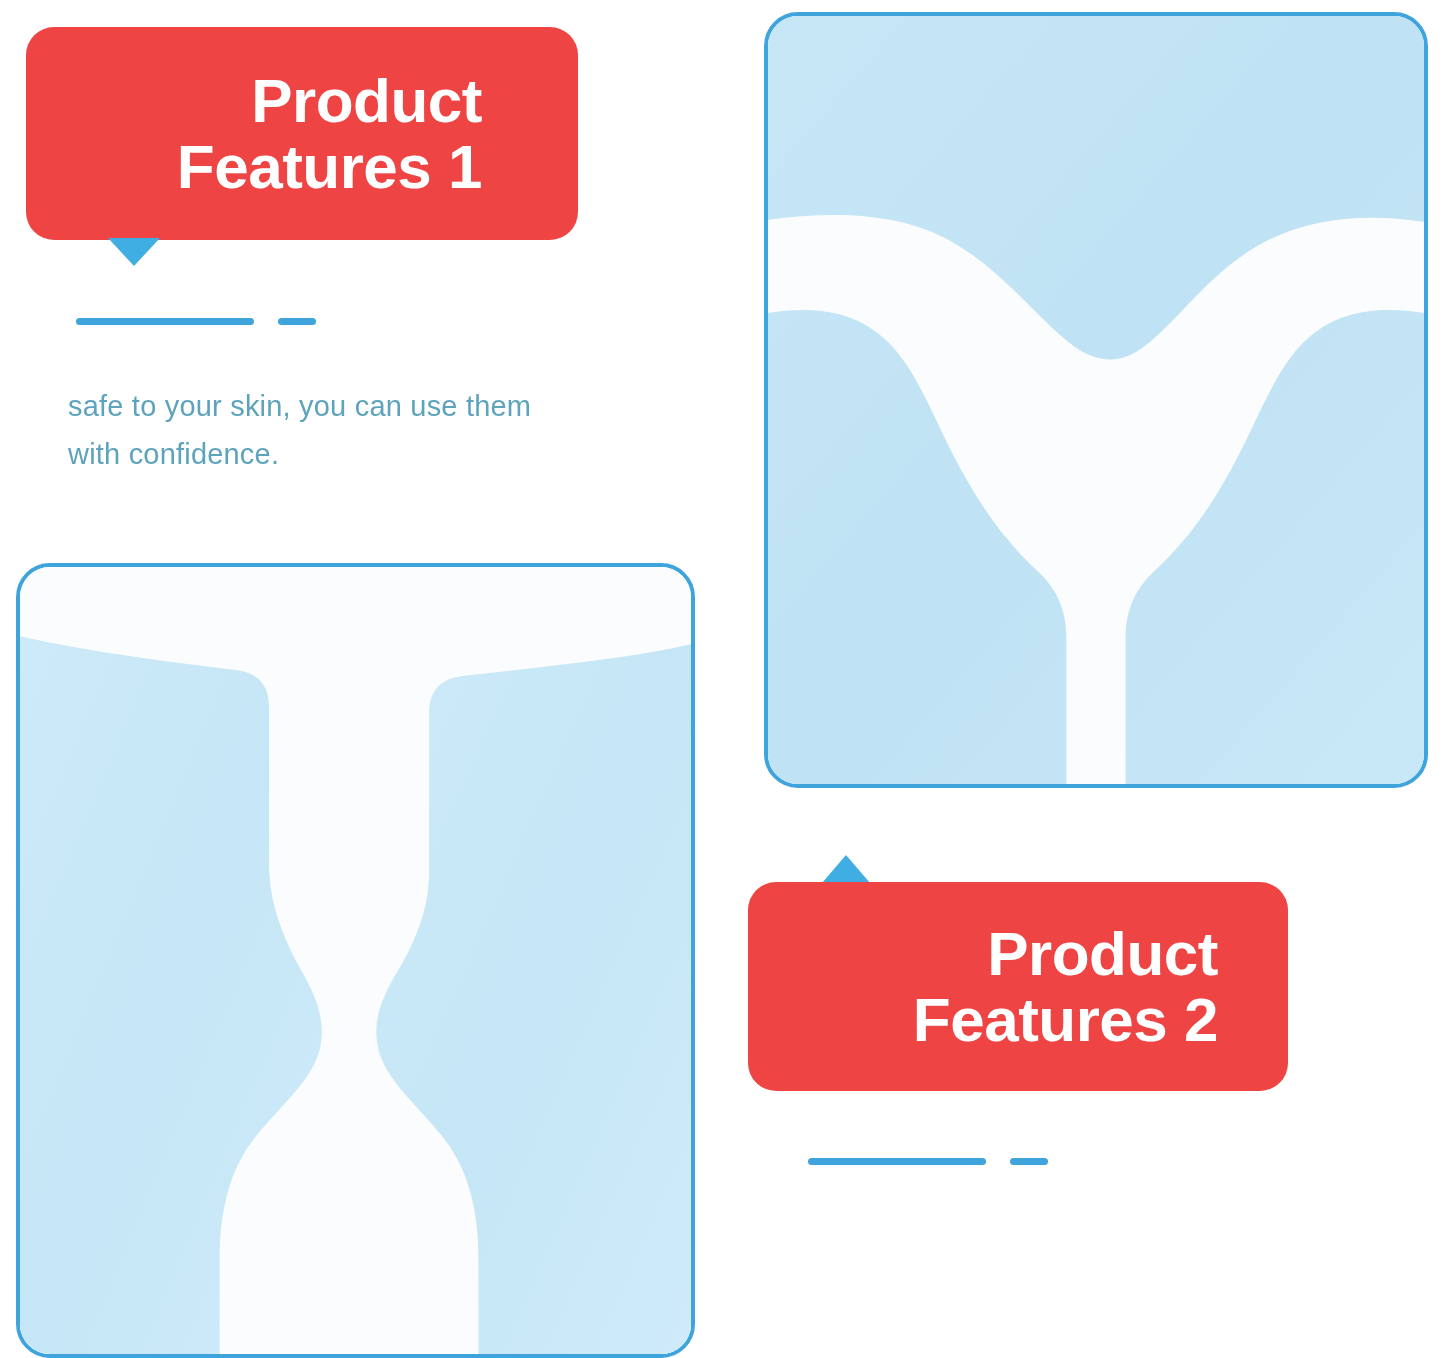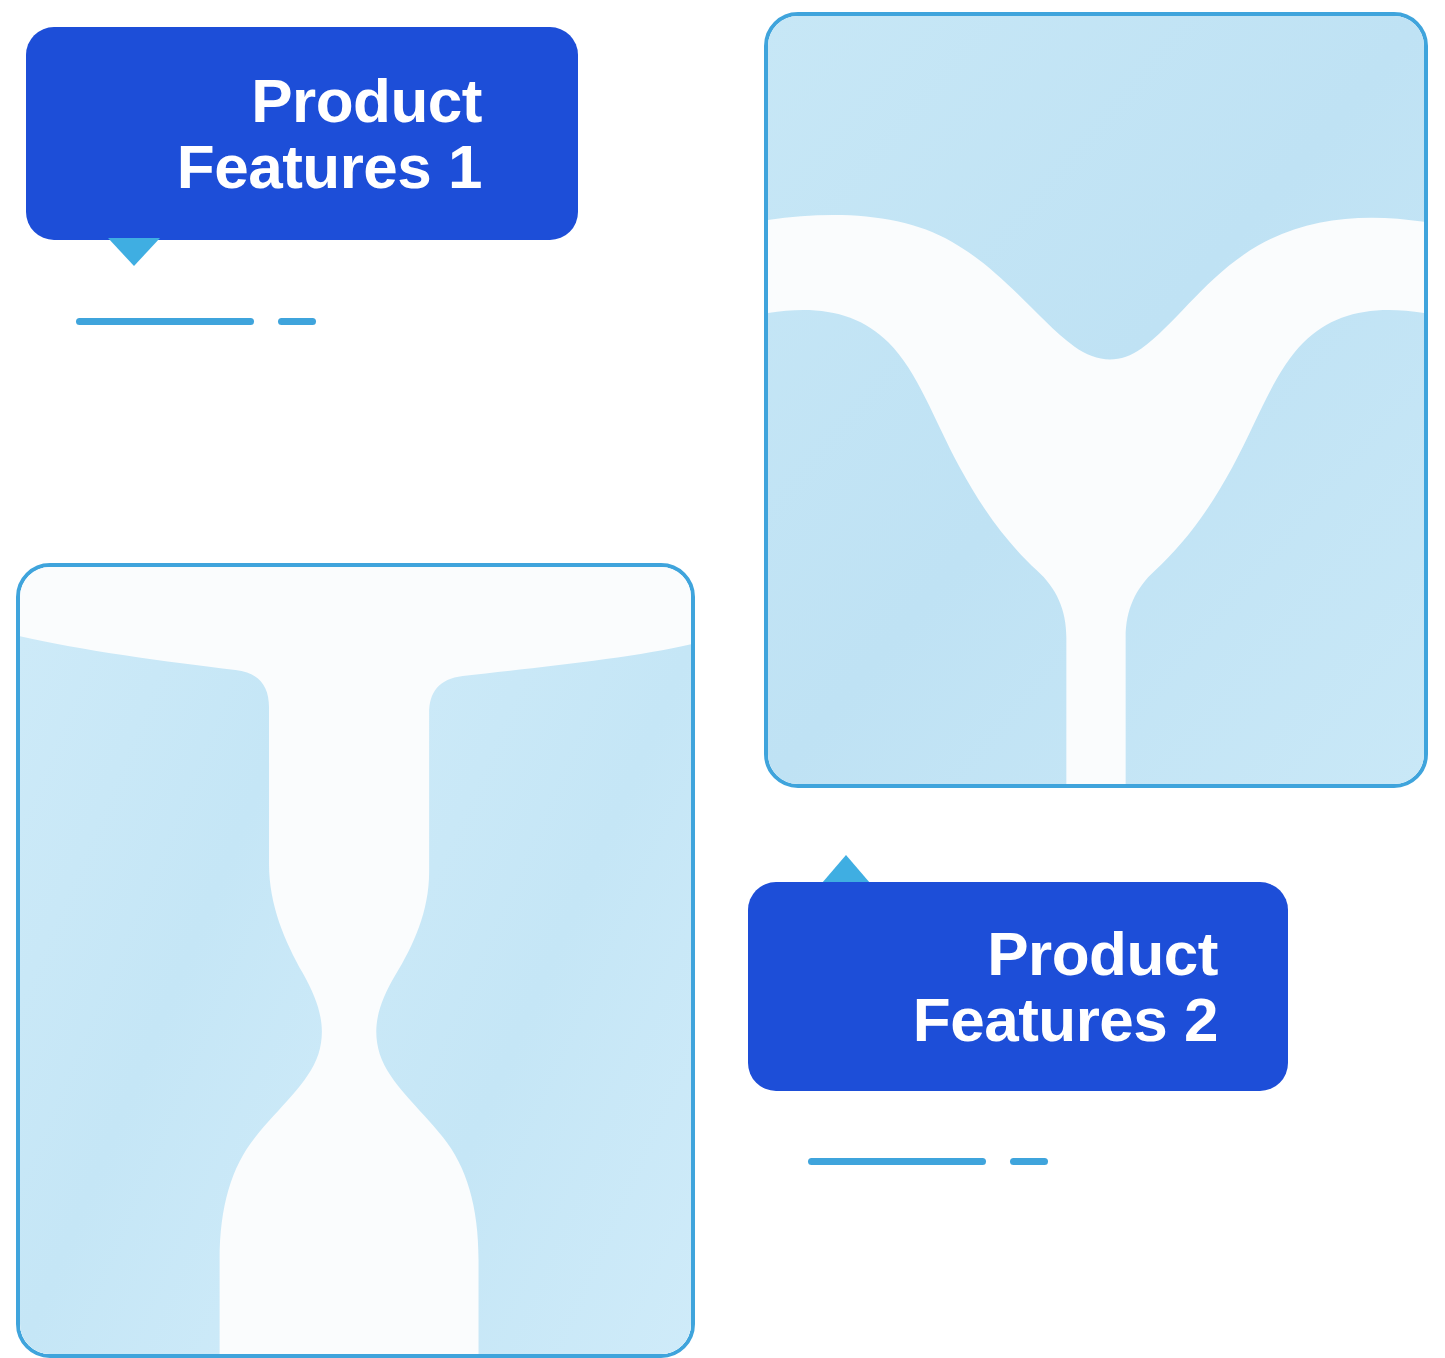--- a/index.html
+++ b/index.html
@@ -15,21 +15,21 @@
     position: relative;
     width: 1445px;
     height: 1358px;
     background: #ffffff;
     overflow: hidden;
   }
 
   
   .bubble {
     position: absolute;
-    background: #1d4ed8;
+    background: #ef4444;
     color: #ffffff;
     font-weight: bold;
     line-height: 1.06;
     letter-spacing: -0.5px;
     box-sizing: border-box;
     display: flex;
     align-items: center;
     justify-content: flex-end;
   }
   .bubble-text {
@@ -147,20 +147,22 @@
     <span class="bubble-text">Product
 Features 1</span>
   </div>
   <div id="bubble-1-tail"></div>
 
   <div class="divider" id="divider-1">
     <span class="bar-long"></span>
     <span class="bar-short"></span>
   </div>
 
+  <div class="desc" id="desc-1">safe to your skin, you can use them
+with confidence.</div>
 
   <div class="photo-card" id="photo-card-top-right">
     <svg viewBox="0 0 664 776" preserveAspectRatio="none">
       <defs>
         <linearGradient id="paperTexA" x1="0" y1="0" x2="1" y2="1">
           <stop offset="0%" stop-color="#C7E7F6"></stop>
           <stop offset="50%" stop-color="#BFE2F4"></stop>
           <stop offset="100%" stop-color="#C9E8F7"></stop>
         </linearGradient>
       </defs>

